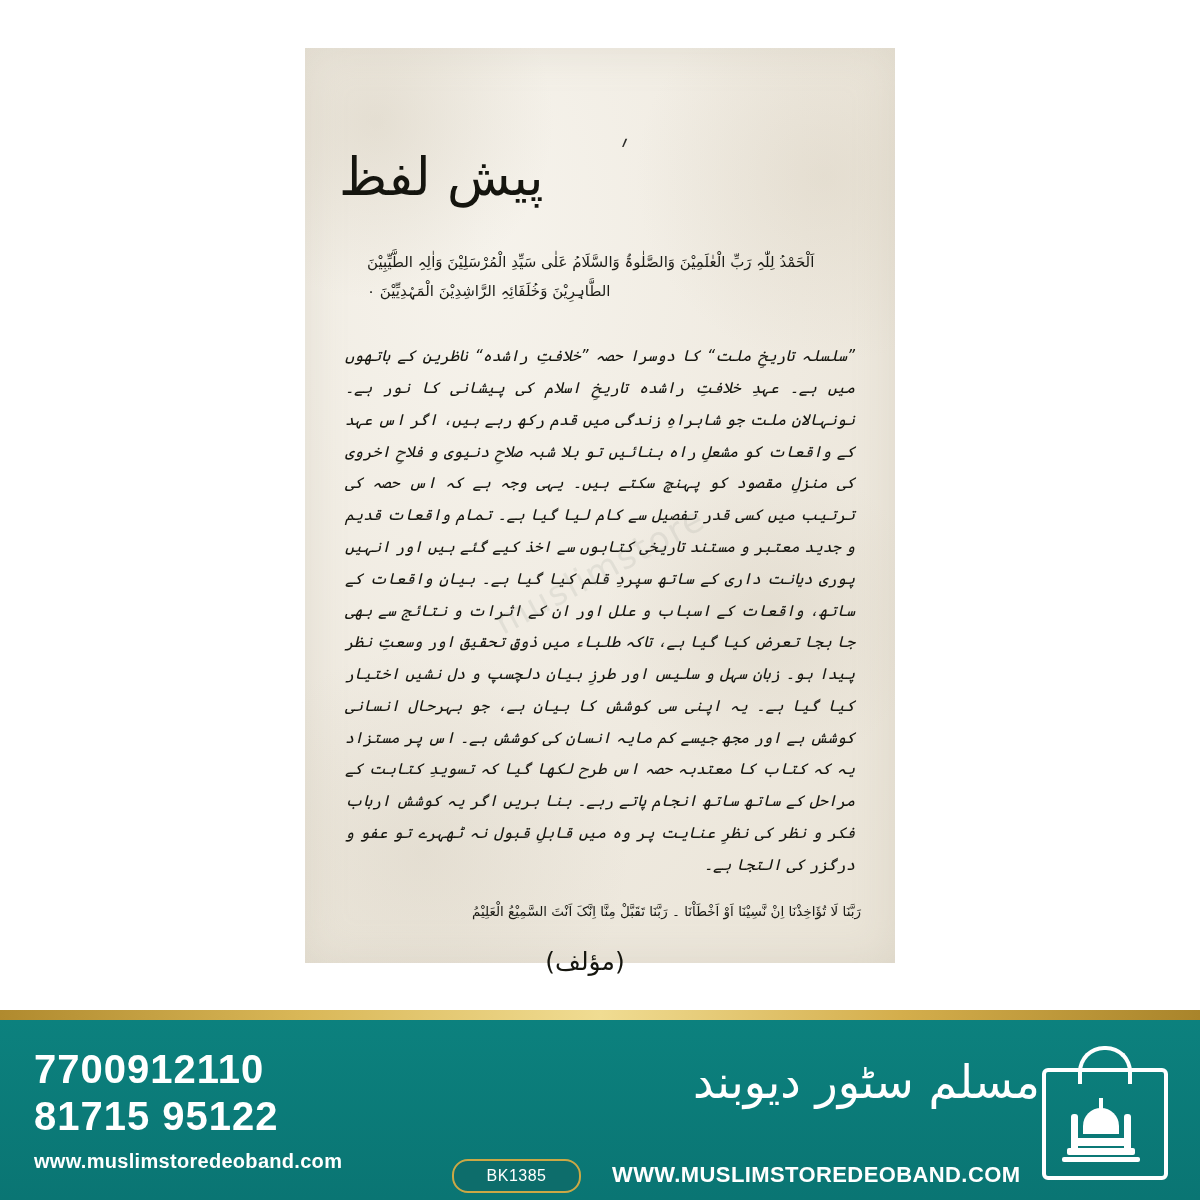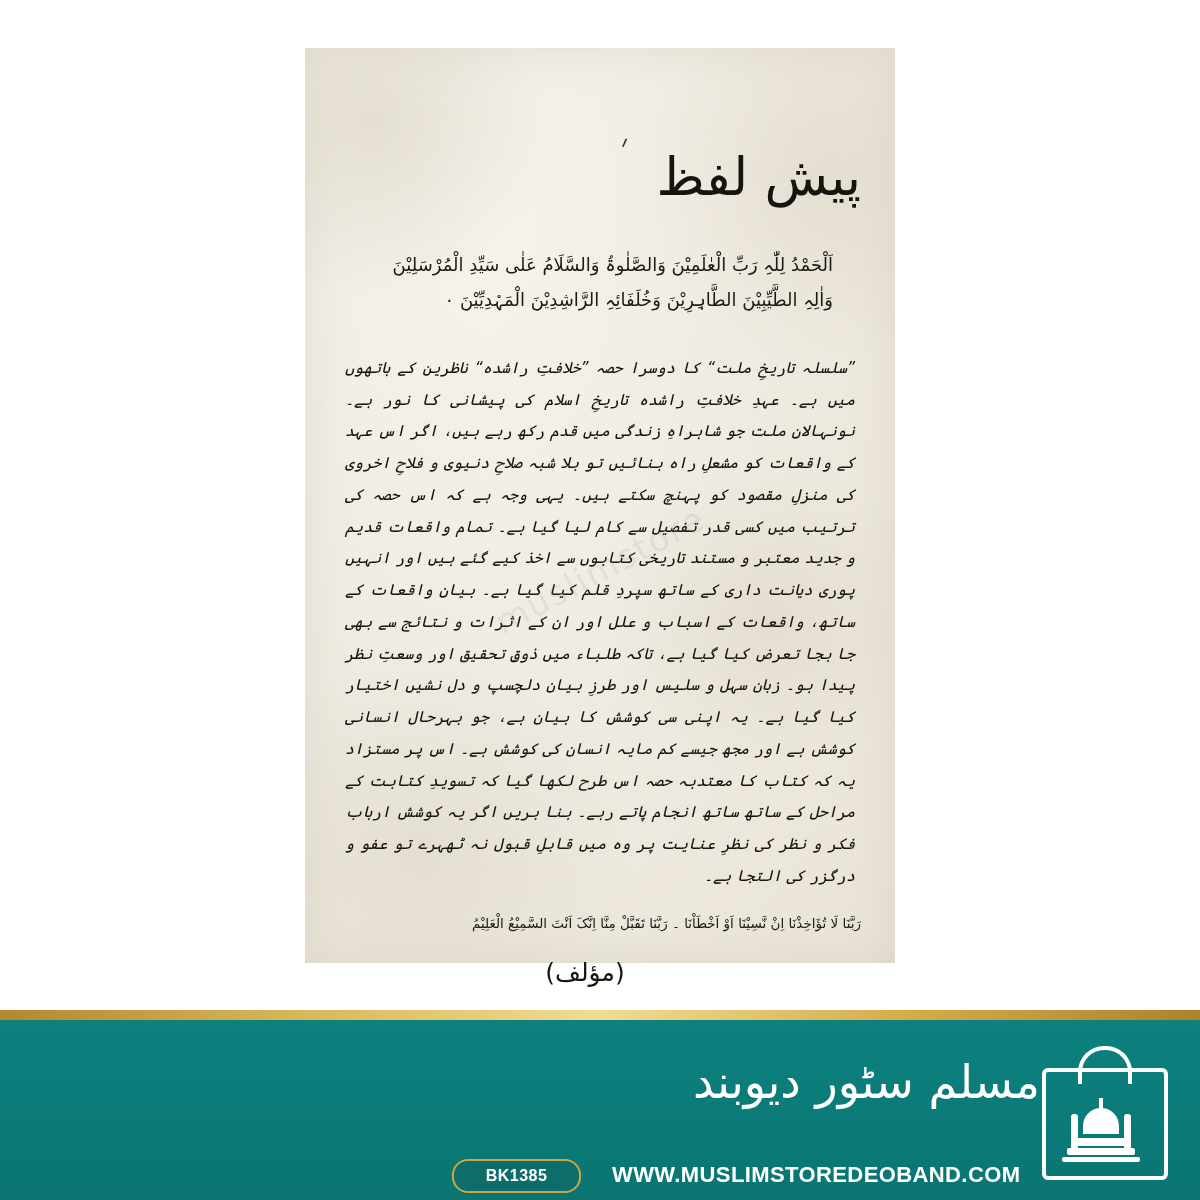--- a/index.html
+++ b/index.html
@@ -77,33 +77,33 @@
     top: 58px;
     left: 50%;
     transform: translateX(20px);
     font-size: 16px;
     color: #2b2b28;
     font-family: "DejaVu Sans", sans-serif;
   }
 
   .doc-title {
     margin-top: 72px;
-    text-align: right;
+    text-align: left;
     font-family: "DejaVu Sans", sans-serif;
     font-size: 52px;
     line-height: 1.2;
     color: #15150f;
     letter-spacing: 1px;
   }
 
   .doc-bismillah {
     margin-top: 40px;
-    text-align: right;
-    font-family: "DejaVu Sans", sans-serif;
-    font-size: 18px;
+    text-align: left;
+    font-family: "DejaVu Sans", sans-serif;
+    font-size: 15px;
     line-height: 1.9;
     color: #1b1b15;
     padding: 0 28px;
   }
 
   .doc-body {
     margin-top: 36px;
     font-family: "DejaVu Sans", sans-serif;
     font-size: 15.5px;
     line-height: 2.05;
@@ -178,21 +178,21 @@
     position: absolute;
     left: 452px;
     top: 139px;
     width: 125px;
     height: 30px;
     border-radius: 16px;
     background: #0d6d6b;
     border: 2px solid #cba845;
     color: #ffffff;
     font-size: 16px;
-    font-weight: bold;
+    font-weight: normal;
     display: flex;
     align-items: center;
     justify-content: center;
     letter-spacing: 0.5px;
   }
 
   .banner-url {
     position: absolute;
     left: 612px;
     top: 142px;
@@ -328,20 +328,25 @@
     </div>
     <div class="scan-watermark">muslimstore</div>
   </div>
 
 </div>
 
 <div class="gold-bar"></div>
 
 <div class="banner">
 
+  <div class="banner-left">
+    <div class="phone">7700912110</div>
+    <div class="phone">81715 95122</div>
+    <div class="website-small">www.muslimstoredeoband.com</div>
+  </div>
 
   <div class="code-pill">BK1385</div>
 
   <div class="brand-urdu">مسلم سٹور دیوبند</div>
 
   <div class="banner-url">WWW.MUSLIMSTOREDEOBAND.COM</div>
 
   <div class="logo">
     <div class="handle"></div>
     <div class="bag"></div>

